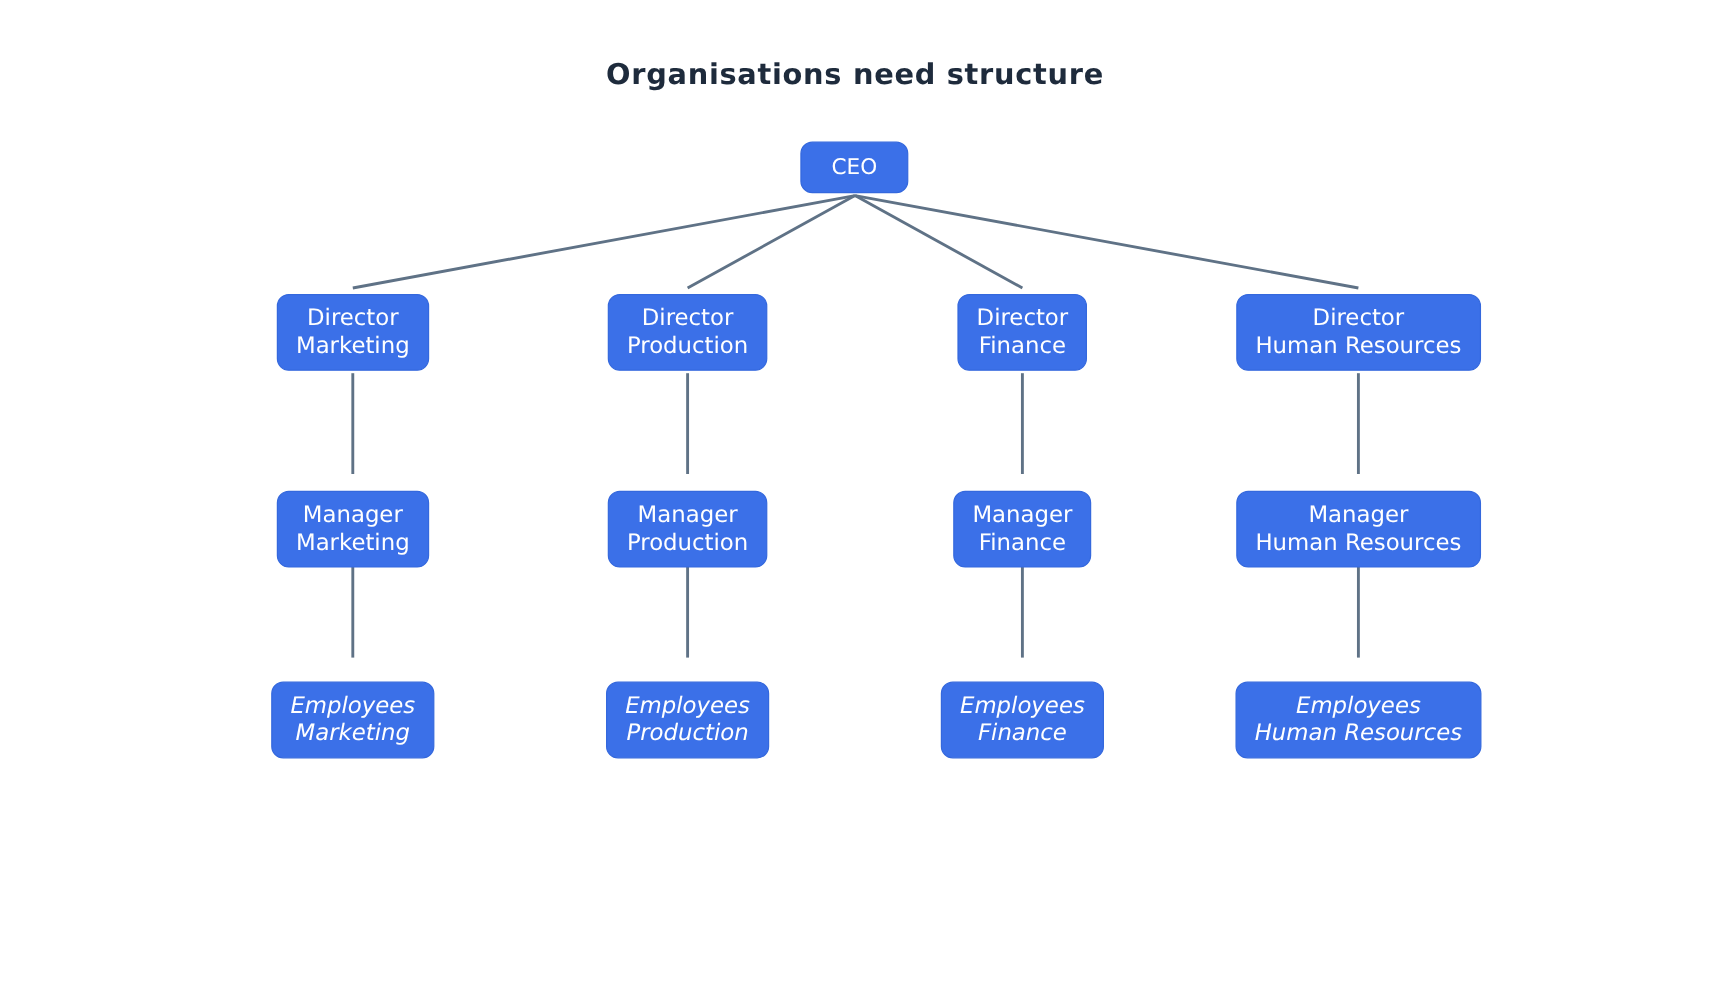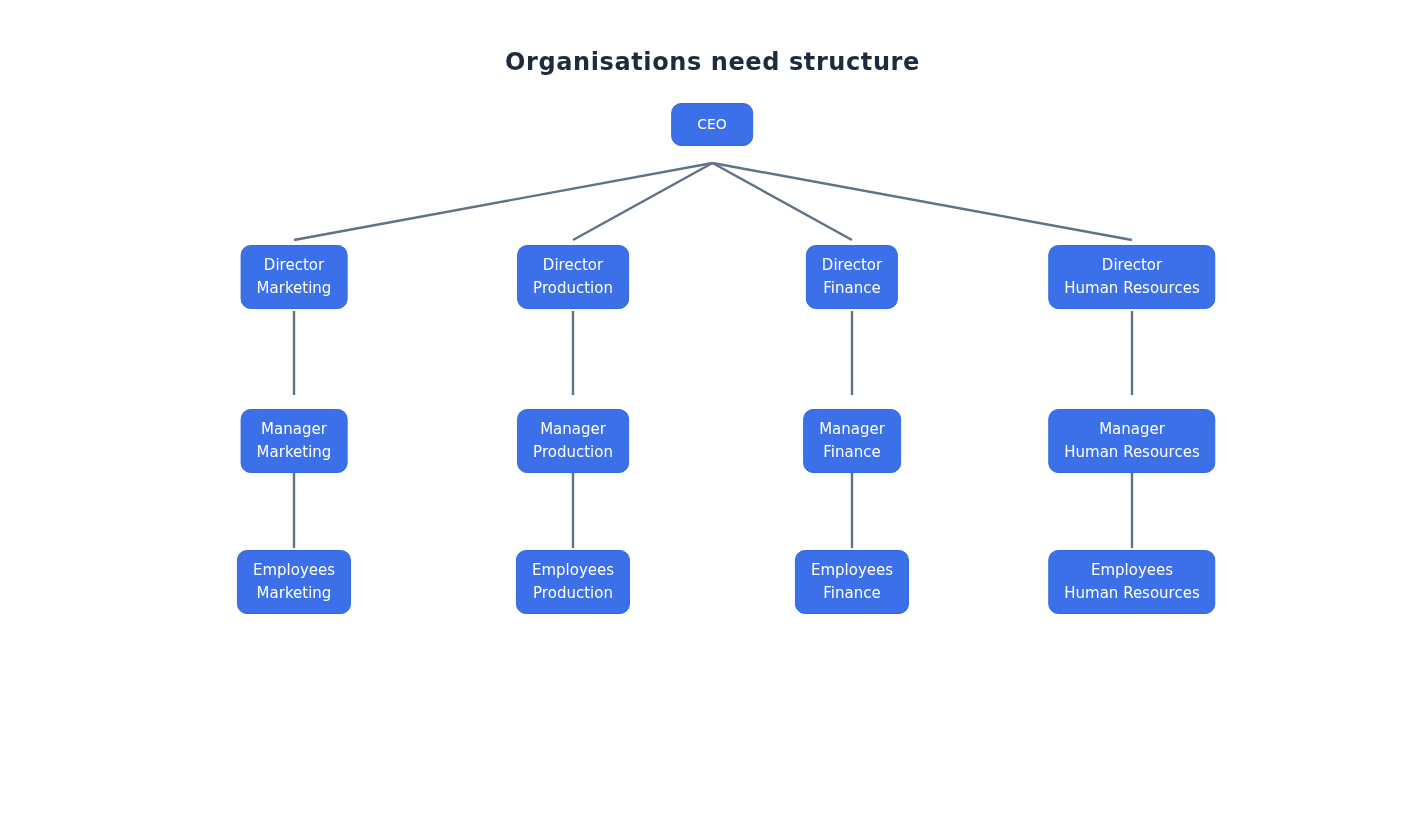--- a/index.html
+++ b/index.html
@@ -38,35 +38,36 @@
     stroke: #5f7286;
     stroke-width: 2.4;
   }
   .node {
     position: absolute;
     transform: translateX(-50%);
     background: #3b70e8;
     color: #ffffff;
     border: 1px solid #3468dd;
     border-radius: 10px;
-    font-size: 15px;
+    font-size: 19px;
     line-height: 23px;
     text-align: center;
     white-space: pre-line;
     padding: 8px 15px;
     box-sizing: border-box;
   }
   .node.ceo {
     padding: 9px 25px;
-    font-size: 14px;
+    font-size: 18px;
+    margin-top: 15px;
   }
   
   .row-directors { top: 245px; }
   .row-managers  { top: 397px; margin-top: 12px; }
-  .row-employees { top: 550px; }
+  .row-employees { top: 568px; font-style: italic; }
   
   .col-marketing  { left: 294px; }
   .col-production { left: 573px; }
   .col-finance    { left: 852px; }
   .col-hr         { left: 1132px; }
   .col-root       { left: 712px; top: 103px; }
 </style>
 </head>
 <body>
 

